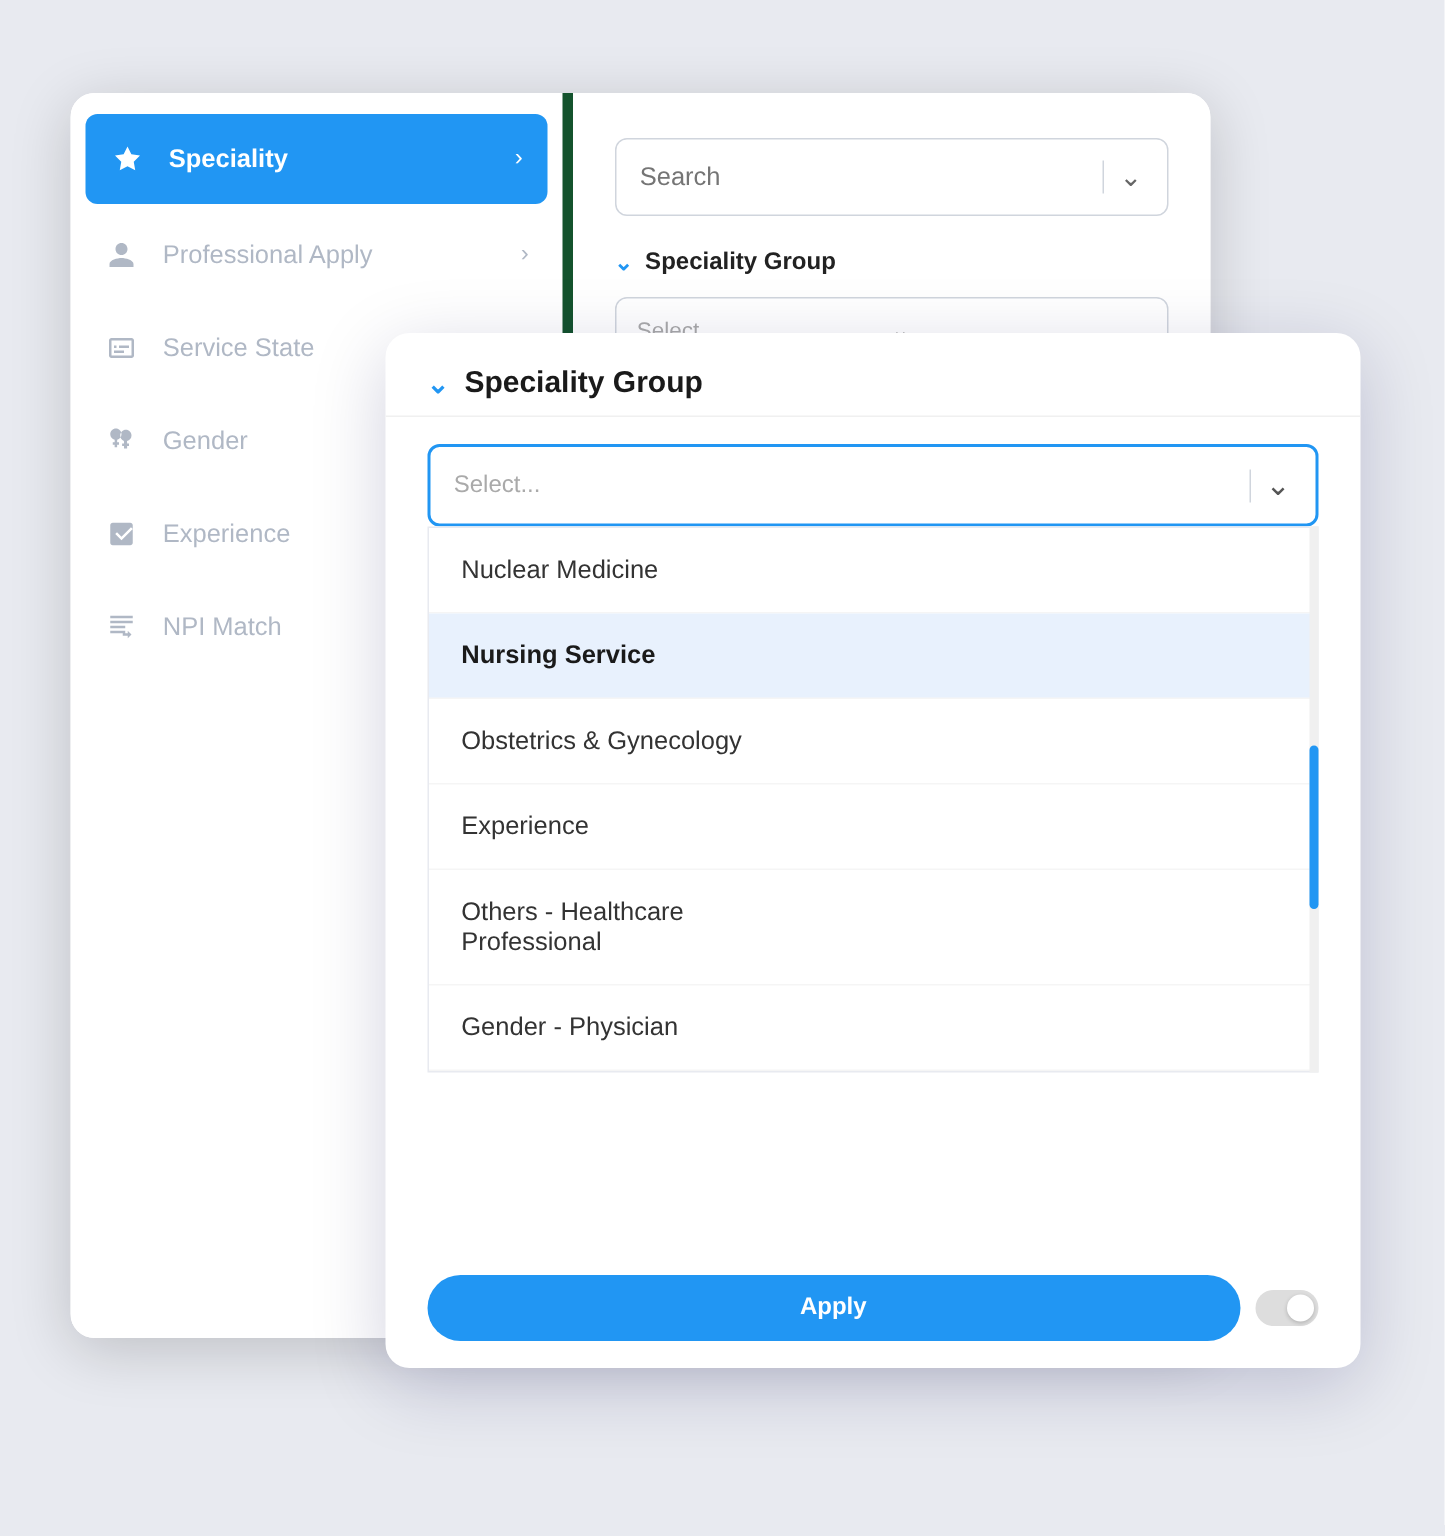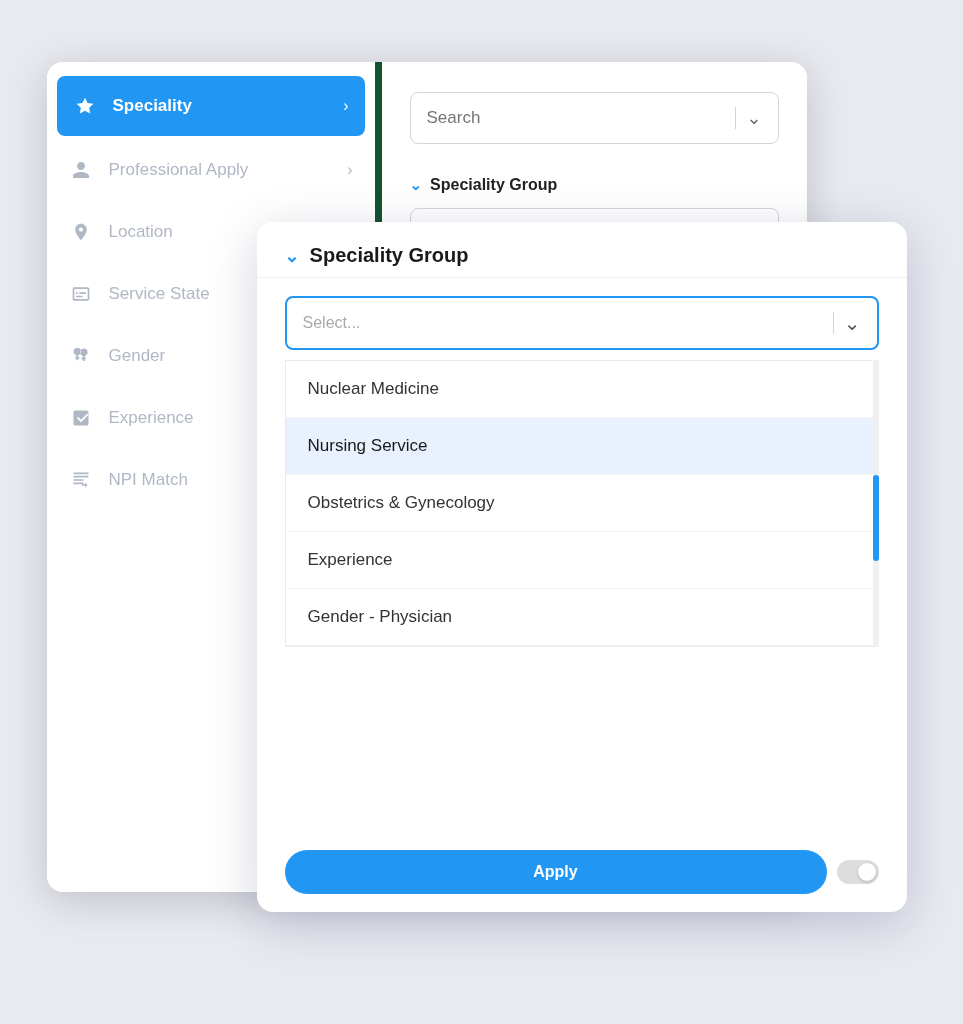--- a/index.html
+++ b/index.html
@@ -109,21 +109,21 @@
       flex: 1;
       padding: 30px 28px;
       background: white;
     }
 
     .search-bar {
       display: flex;
       border: 1.5px solid #d0d5dd;
       border-radius: 8px;
       padding: 14px 16px;
-      margin-bottom: 32px;
+      margin-bottom: 22px;
       background: white;
     }
 
     .search-bar input {
       flex: 1;
       border: none;
       outline: none;
       font-size: 17px;
       color: #aaa;
       background: transparent;
@@ -246,34 +246,34 @@
       padding: 0;
     }
 
     .dropdown-list {
       border: 1px solid #e8eaf0;
       background: white;
       list-style: none;
       overflow-y: auto;
       max-height: 520px;
       position: relative;
-      margin-top: 10px;
     }
 
     .dropdown-list .drop-item {
       padding: 18px 22px;
       font-size: 17px;
       color: #333;
       cursor: pointer;
       border-bottom: 1px solid #f5f5f5;
     }
 
     .drop-item.highlighted {
       background: #e8f1fd;
       color: #1a1a1a;
+      font-weight: bold;
     }
 
     
     .front-card-footer {
       position: absolute;
       bottom: 18px;
       left: 28px;
       right: 28px;
       display: flex;
       align-items: center;
@@ -360,29 +360,20 @@
       <div class="sidebar-item">
         <div class="item-icon">
           <svg width="20" height="20" viewBox="0 0 24 24" fill="#b0b8c5">
             <path d="M12 12c2.7 0 4.8-2.1 4.8-4.8S14.7 2.4 12 2.4 7.2 4.5 7.2 7.2 9.3 12 12 12zm0 2.4c-3.2 0-9.6 1.6-9.6 4.8v2.4h19.2v-2.4c0-3.2-6.4-4.8-9.6-4.8z"></path>
           </svg>
         </div>
         <span class="item-label">Professional Apply</span>
         <span class="chevron">›</span>
       </div>
 
-      <div class="sidebar-item">
-        <div class="item-icon">
-          <svg width="20" height="20" viewBox="0 0 24 24" fill="#b0b8c5">
-            <path d="M12 2C8.13 2 5 5.13 5 9c0 5.25 7 13 7 13s7-7.75 7-13c0-3.87-3.13-7-7-7zm0 9.5c-1.38 0-2.5-1.12-2.5-2.5s1.12-2.5 2.5-2.5 2.5 1.12 2.5 2.5-1.12 2.5-2.5 2.5z"></path>
-          </svg>
-        </div>
-        <span class="item-label">Location</span>
-        <span class="chevron">›</span>
-      </div>
 
       <div class="sidebar-item">
         <div class="item-icon">
           <svg width="20" height="20" viewBox="0 0 24 24" fill="#b0b8c5">
             <path d="M20 4H4c-1.1 0-2 .9-2 2v12c0 1.1.9 2 2 2h16c1.1 0 2-.9 2-2V6c0-1.1-.9-2-2-2zm0 14H4V6h16v12zM6 10h2v2H6zm0 4h8v2H6zm4-4h8v2h-8z"></path>
           </svg>
         </div>
         <span class="item-label">Service State</span>
         <span class="chevron">›</span>
       </div>
@@ -490,20 +481,23 @@
           <li class="drop-item highlighted">
             <span>Nursing Service</span>
           </li>
           <li class="drop-item">
             <span>Obstetrics &amp; Gynecology</span>
           </li>
           <li class="drop-item">
             <span>Experience</span>
           </li>
           <li class="drop-item">
+            <span>Others - Healthcare<br>Professional</span>
+          </li>
+          <li class="drop-item">
             <span>Gender - Physician</span>
           </li>
         </ul>
 
         <div class="v-scrollbar">
           <div class="v-scrollbar-thumb"></div>
         </div>
       </div>
     </div>
 

